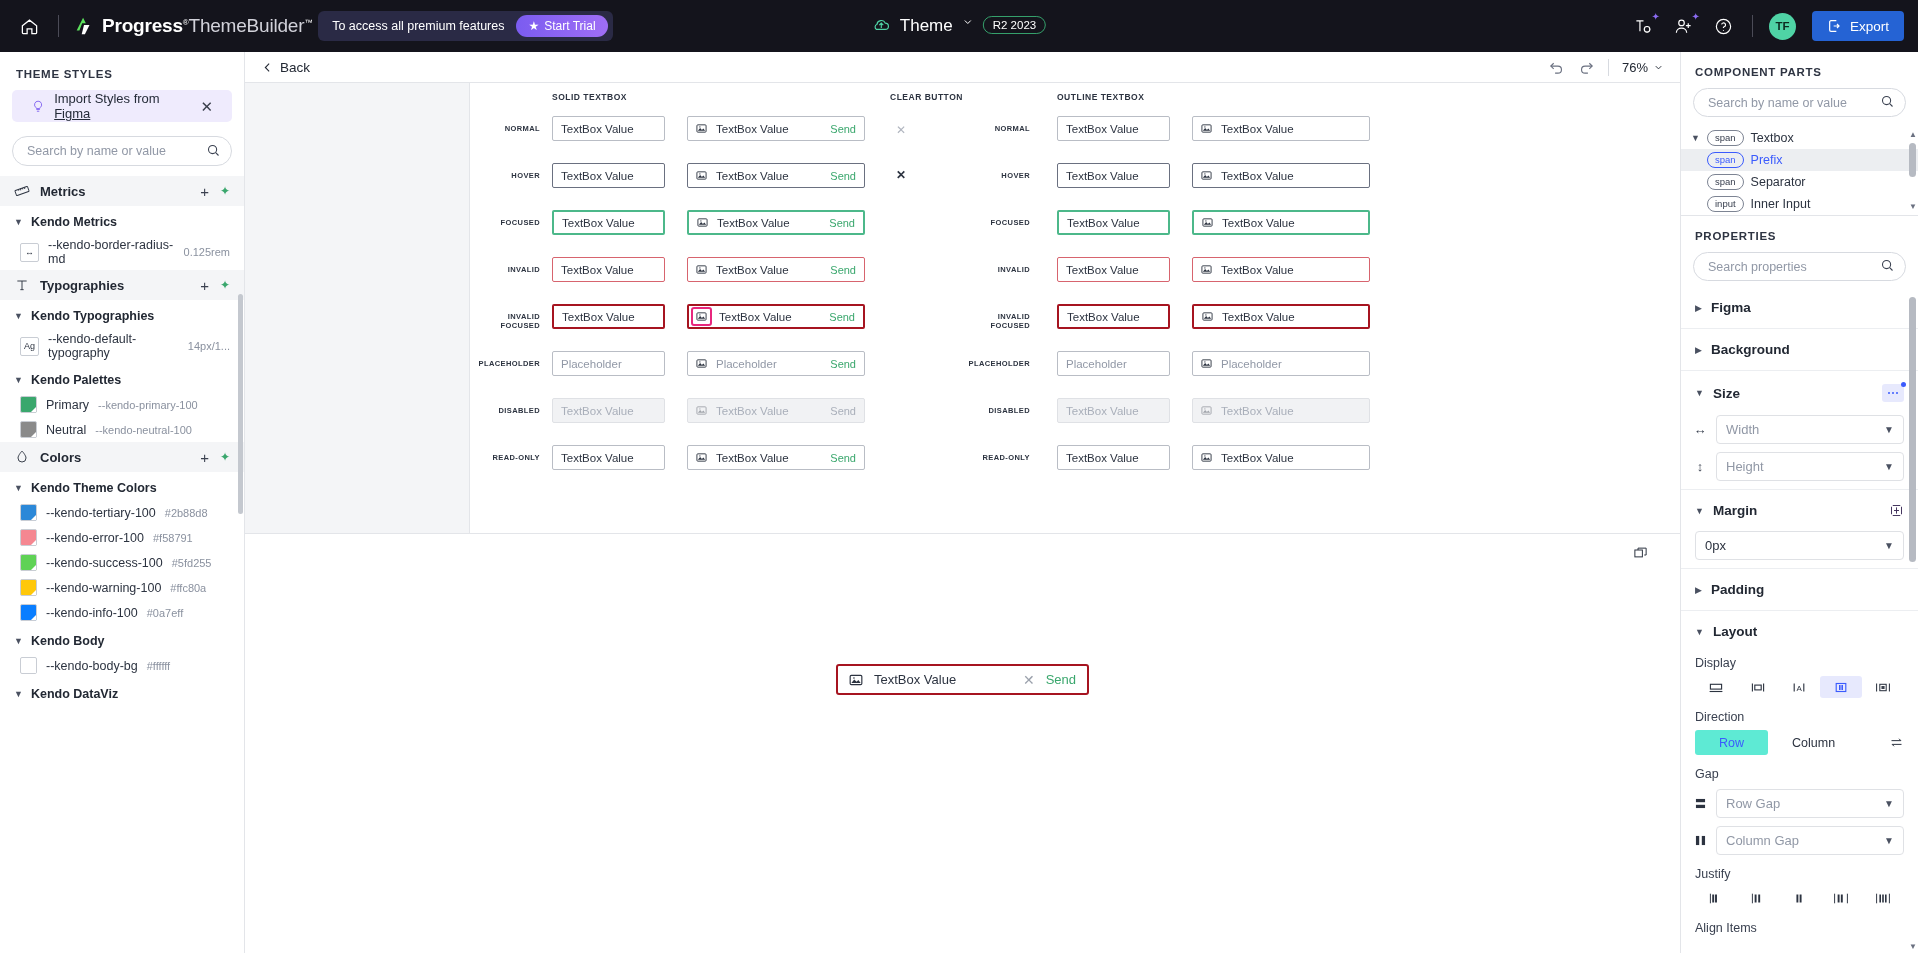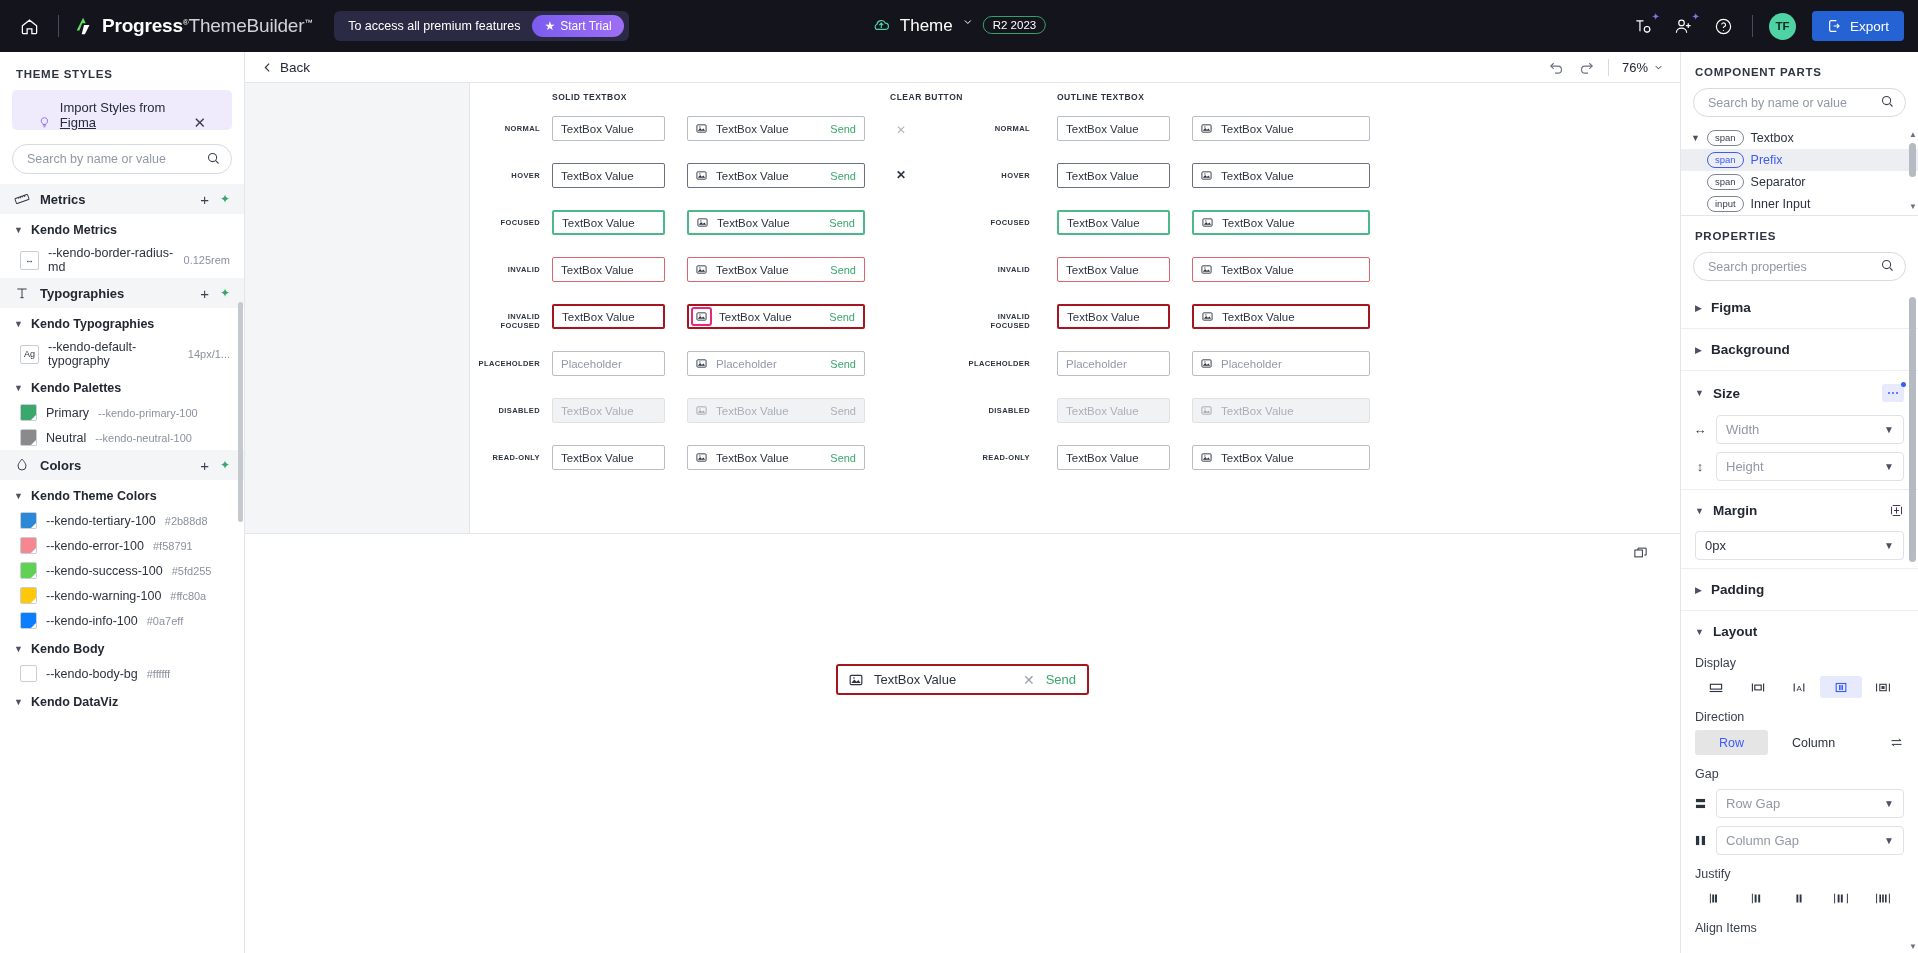--- a/index.html
+++ b/index.html
@@ -19,21 +19,21 @@
   }
   .tb-home { width:30px; height:30px; display:flex; align-items:center; justify-content:center; cursor:pointer; }
   .tb-div { width:1px; height:22px; background:#4b4b57; margin:0 14px; }
   .brand { display:flex; align-items:center; gap:7px; }
   .brand-logo { width:22px; height:22px; }
   .brand-text { color:#fff; font-size:19px; letter-spacing:-.2px; }
   .brand-text b { font-weight:bold; }
   .brand-text span.light { color:#d2d2da; font-weight:300; }
   .brand-text sup { font-size:8px; vertical-align:super; }
   .trial {
-    margin-left:22px; background:#2a2a45; border-radius:6px; height:30px;
+    margin-left:6px; background:#2a2a45; border-radius:6px; height:30px;
     display:flex; align-items:center; padding:0 5px 0 14px; gap:12px;
   }
   .trial-text { color:#ffffff; font-size:12.5px; }
   .trial-btn {
     background:linear-gradient(90deg,#7b5cf0,#9f6ef5); color:#fff; border:none;
     border-radius:14px; height:22px; padding:0 12px; font-size:12px;
     display:flex; align-items:center; gap:5px; cursor:pointer;
     font-family:"Liberation Sans",sans-serif;
   }
   .center-theme {
@@ -63,22 +63,22 @@
   
   .body { display:flex; flex:1; min-height:0; }
 
   
   .left {
     width:245px; flex:0 0 245px; border-right:1px solid #e3e5e9;
     display:flex; flex-direction:column; background:#fff; position:relative;
   }
   .left-title { font-size:11.5px; letter-spacing:.7px; color:#2e3442; padding:16px 16px 10px; font-weight:bold; }
   .figma-box {
-    margin:0 12px 14px; background:#efebfd; border-radius:5px; height:40px;
-    display:flex; align-items:flex-end; padding:0 26px; gap:9px; cursor:pointer;
+    margin:0 12px 14px; background:#efebfd; border-radius:5px; height:32px;
+    display:flex; align-items:center; padding:0 19px; gap:9px; cursor:pointer;
   }
   .figma-text { font-size:13px; color:#252b38; }
   .figma-text u { text-decoration:underline; }
   .figma-x { margin-left:auto; color:#3a3f4c; font-size:15px; cursor:pointer; line-height:1; }
   .search-wrap { margin:0 12px 10px; position:relative; }
   .search-inp {
     width:100%; height:30px; border:1px solid #d7dae0; border-radius:15px;
     padding:0 32px 0 14px; font-size:12.5px; color:#3a3f4c;
     font-family:"Liberation Sans",sans-serif; outline:none; background:#fff;
   }
@@ -246,21 +246,21 @@
   .irow-btn {
     flex:1; height:22px; display:flex; align-items:center; justify-content:center;
     cursor:pointer; border-radius:3px;
   }
   .irow-btn.act { background:#e7e9fd; }
   .seg { display:flex; align-items:center; gap:0; padding:2px 14px 4px; }
   .seg-btn {
     height:25px; padding:0 24px; display:flex; align-items:center; justify-content:center;
     font-size:12.5px; color:#2c3340; cursor:pointer; border-radius:3px;
   }
-  .seg-btn.act { background:#e5e5e5; color:#3b5bfd; }
+  .seg-btn.act { background:#5eead4; color:#3b5bfd; }
   .seg .swap { margin-left:auto; cursor:pointer; font-size:13px; color:#2c3340; }
   .rscroll { position:absolute; right:2px; top:6px; width:7px; bottom:16px; }
   .rscroll .bar { position:absolute; top:0; width:7px; height:265px; background:#b6bac2; border-radius:4px; }
   .rscroll .dn { position:absolute; bottom:-14px; left:0; font-size:8px; color:#6a7080; }
 
   svg { display:block; }
 </style>
 </head>
 <body>
 

